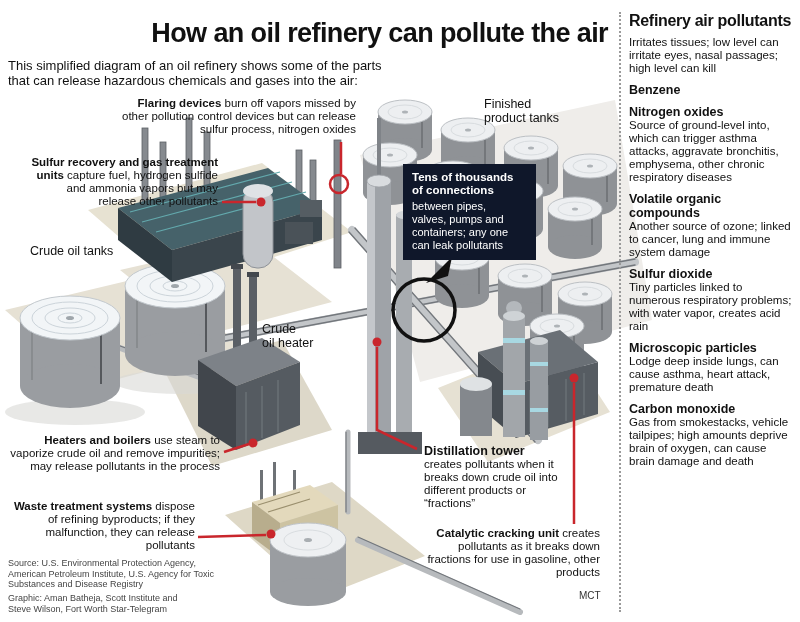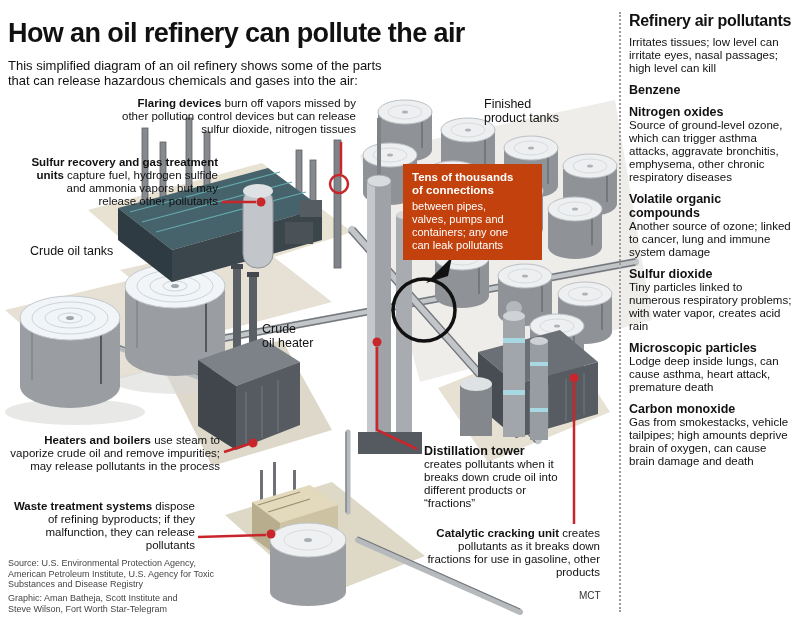--- a/index.html
+++ b/index.html
@@ -1,28 +1,28 @@
 <!DOCTYPE html>
 <html><head>
 <meta charset="utf-8">
 <style>
   html,body{margin:0;padding:0;background:#fff;}
   .canvas{position:relative;width:800px;height:622px;background:#ffffff;overflow:hidden;
           font-family:"Liberation Sans", sans-serif;color:#111;}
   .title{position:absolute;left:8px;top:18px;width:600px;font-size:27px;font-weight:bold;
-         letter-spacing:-0.6px;line-height:30px;}
+         letter-spacing:-0.6px;line-height:30px;text-align:right;}
   .subtitle{position:absolute;left:8px;top:58px;width:380px;font-size:13px;line-height:15px;}
   .illustration{position:absolute;left:0;top:0;z-index:1;}
   
   .callout{position:absolute;z-index:3;font-size:11.5px;line-height:13px;}
   .callout b{font-weight:bold;}
   .r{text-align:right;}
   .figlabel{position:absolute;z-index:3;font-size:12.5px;font-weight:normal;line-height:14px;white-space:pre-line;}
-  .blackbox{position:absolute;left:403px;top:164px;width:106px;z-index:2;background:#c2410c;color:#fff;
-            padding:7px 24px 8px 9px;}
+  .blackbox{position:absolute;left:403px;top:164px;width:106px;z-index:2;background:#0f172a;color:#fff;
+            padding:7px 18px 8px 9px;}
   .blackbox .bb-title{font-size:11.5px;font-weight:bold;line-height:13px;margin-bottom:3px;}
   .blackbox .bb-body{font-size:11px;line-height:13px;}
   
   .separator{position:absolute;left:619px;top:12px;height:600px;width:0;border-left:2px dotted #9a9a9a;z-index:1;}
   .sidebar{position:absolute;left:629px;top:12px;width:166px;z-index:3;}
   .sb-heading{font-size:16px;font-weight:bold;margin-bottom:6px;letter-spacing:-0.3px;}
   .sb-entry{margin-bottom:8px;}
   .sb-name{font-size:12.5px;font-weight:bold;line-height:14px;}
   .sb-desc{font-size:11.5px;line-height:13px;}
   .footer-src{position:absolute;left:8px;top:558px;width:230px;font-size:9px;line-height:10.5px;
@@ -209,21 +209,21 @@
   <div class="subtitle" style="white-space:pre-line;">This simplified diagram of an oil refinery shows some of the parts
 that can release hazardous chemicals and gases into the air:</div>
 
   <div class="figlabel" style="left:30px;top:244px;">Crude oil tanks</div>
   <div class="figlabel" style="left:484px;top:97px;">Finished
 product tanks</div>
   <div class="figlabel" style="left:262px;top:322px;">Crude
 oil heater</div>
 
   <div class="callout r" style="left:122px;top:97px;width:234px;">
-    <b>Flaring devices</b><span> burn off vapors missed by other pollution control devices but can release sulfur dioxide, nitrogen tissues</span>
+    <b>Flaring devices</b><span> burn off vapors missed by other pollution control devices but can release sulfur process, nitrogen oxides</span>
   </div>
   <div class="callout r" style="left:28px;top:156px;width:190px;">
     <b>Sulfur recovery and gas treatment units</b><span> capture fuel, hydrogen sulfide and ammonia vapors but may release other pollutants</span>
   </div>
   <div class="callout r" style="left:8px;top:434px;width:212px;">
     <b>Heaters and boilers</b><span> use steam to vaporize crude oil and remove impurities; may release pollutants in the process</span>
   </div>
   <div class="callout r" style="left:2px;top:500px;width:193px;">
     <b>Waste treatment systems</b><span> dispose of refining byproducts; if they malfunction, they can release pollutants</span>
   </div>
@@ -243,21 +243,21 @@
   <div class="sidebar">
     <div class="sb-heading">Refinery air pollutants</div>
     <div class="sb-entry">
       <div class="sb-desc">Irritates tissues; low level can irritate eyes, nasal passages; high level can kill</div>
     </div>
     <div class="sb-entry">
       <div class="sb-name">Benzene</div>
     </div>
     <div class="sb-entry">
       <div class="sb-name">Nitrogen oxides</div>
-      <div class="sb-desc">Source of ground-level ozone, which can trigger asthma attacks, aggravate bronchitis, emphysema, other chronic respiratory diseases</div>
+      <div class="sb-desc">Source of ground-level into, which can trigger asthma attacks, aggravate bronchitis, emphysema, other chronic respiratory diseases</div>
     </div>
     <div class="sb-entry">
       <div class="sb-name">Volatile organic compounds</div>
       <div class="sb-desc">Another source of ozone; linked to cancer, lung and immune system damage</div>
     </div>
     <div class="sb-entry">
       <div class="sb-name">Sulfur dioxide</div>
       <div class="sb-desc">Tiny particles linked to numerous respiratory problems; with water vapor, creates acid rain</div>
     </div>
     <div class="sb-entry">

